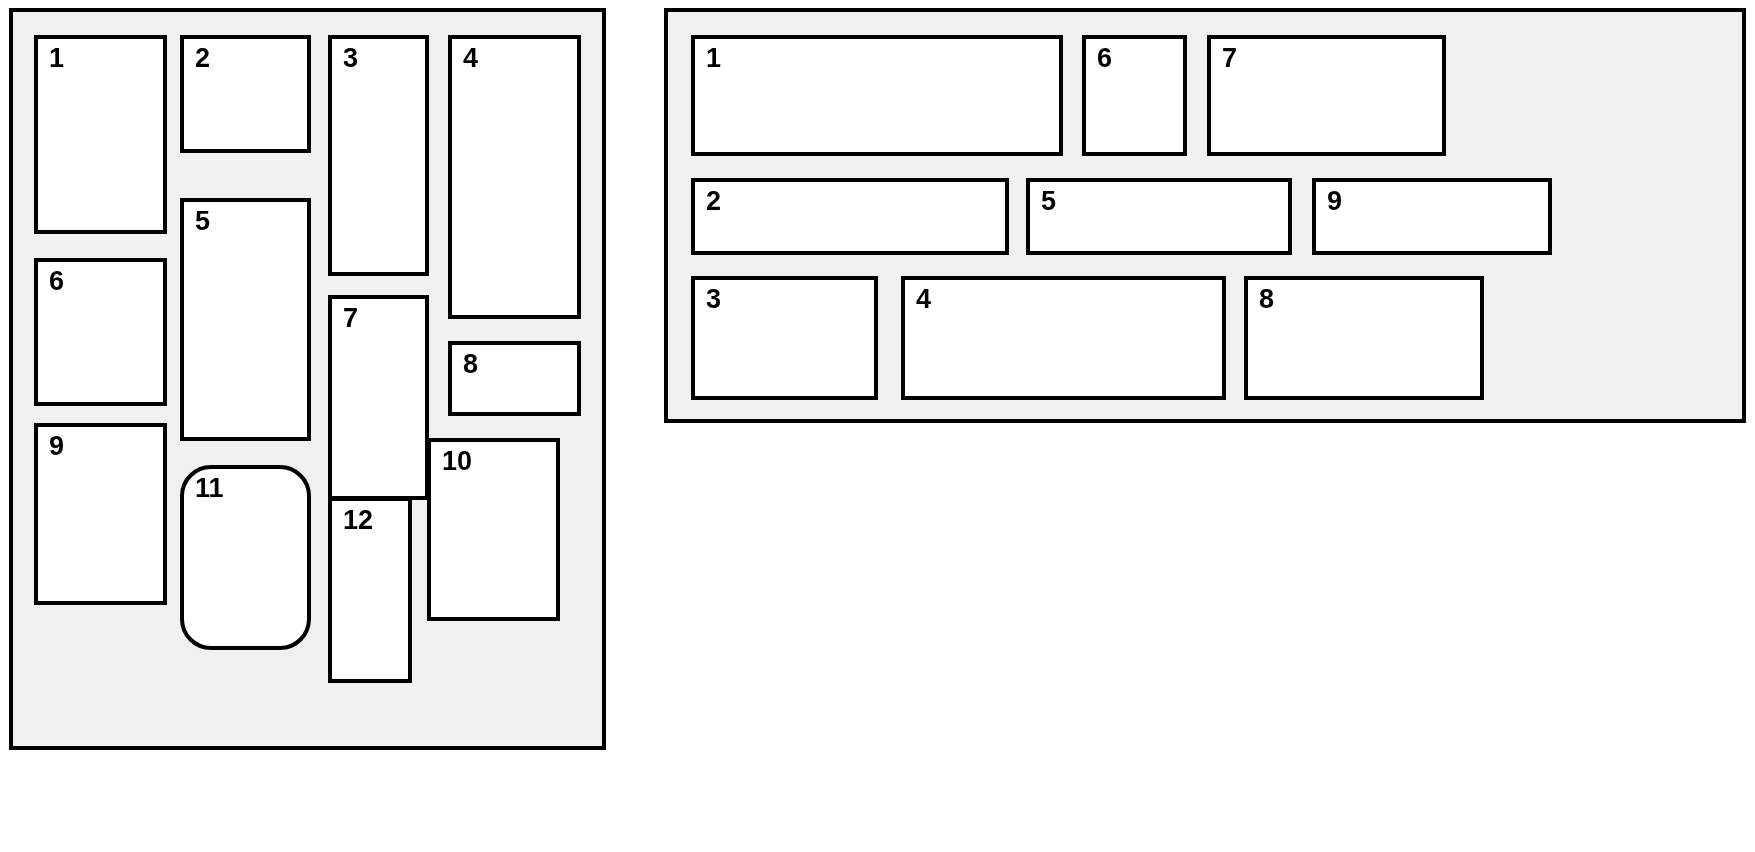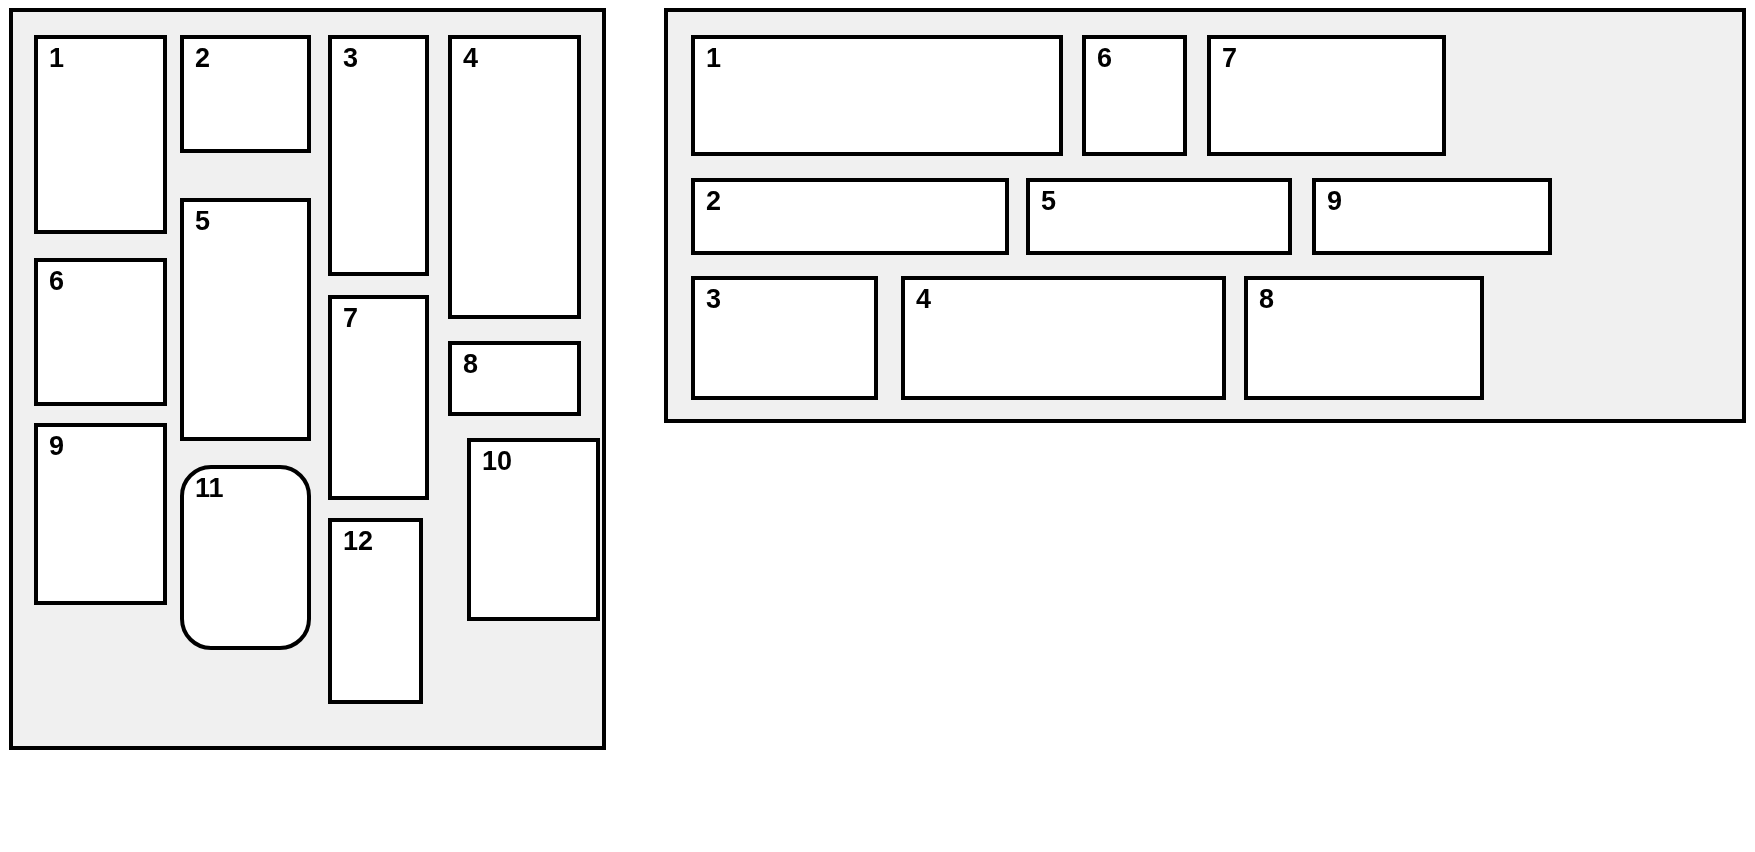--- a/index.html
+++ b/index.html
@@ -68,27 +68,27 @@
       </div>
       <div class="box" style="left: 315px; top: 283px; width: 101px; height: 205px;">
         <span class="box-label">7</span>
       </div>
       <div class="box" style="left: 435px; top: 329px; width: 133px; height: 75px;">
         <span class="box-label">8</span>
       </div>
       <div class="box" style="left: 21px; top: 411px; width: 133px; height: 182px;">
         <span class="box-label">9</span>
       </div>
-      <div class="box" style="left: 454px; top: 426px; width: 133px; height: 183px;">
+      <div class="box" style="left: 414px; top: 426px; width: 133px; height: 183px;">
         <span class="box-label">10</span>
       </div>
       <div class="box" style="left: 167px; top: 453px; width: 131px; height: 185px; border-radius: 31px;">
         <span class="box-label">11</span>
       </div>
-      <div class="box" style="left: 315px; top: 506px; width: 95px; height: 186px;">
+      <div class="box" style="left: 315px; top: 485px; width: 84px; height: 186px;">
         <span class="box-label">12</span>
       </div>
     </div>
     <div class="panel" style="left: 664px; top: 8px; width: 1082px; height: 415px;">
       <div class="box" style="left: 23px; top: 23px; width: 372px; height: 121px;">
         <span class="box-label">1</span>
       </div>
       <div class="box" style="left: 414px; top: 23px; width: 105px; height: 121px;">
         <span class="box-label">6</span>
       </div>

